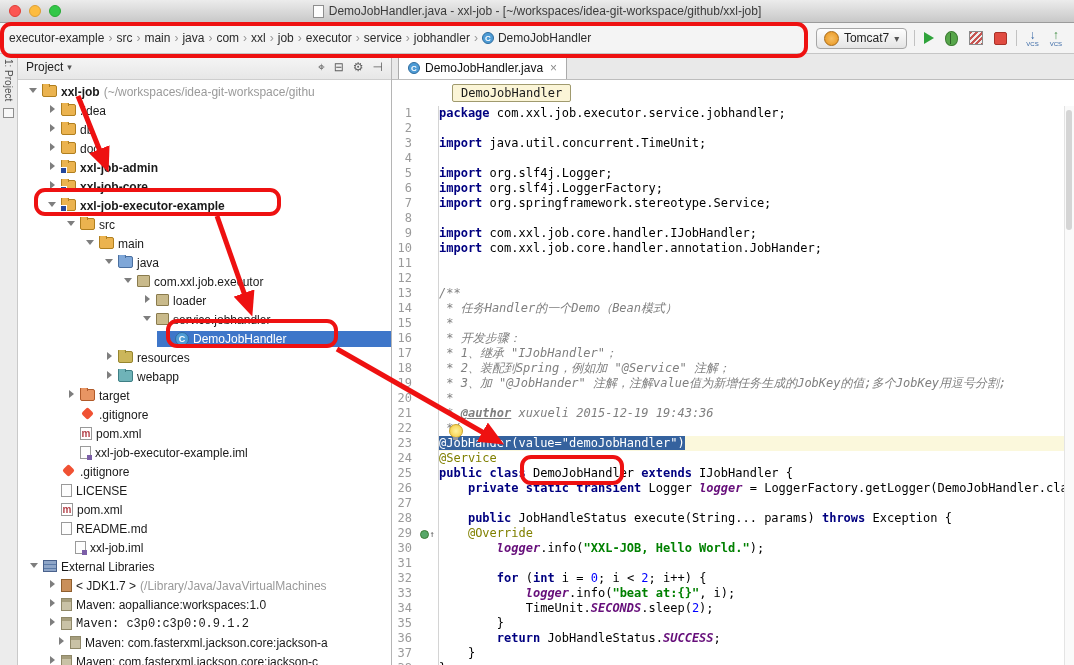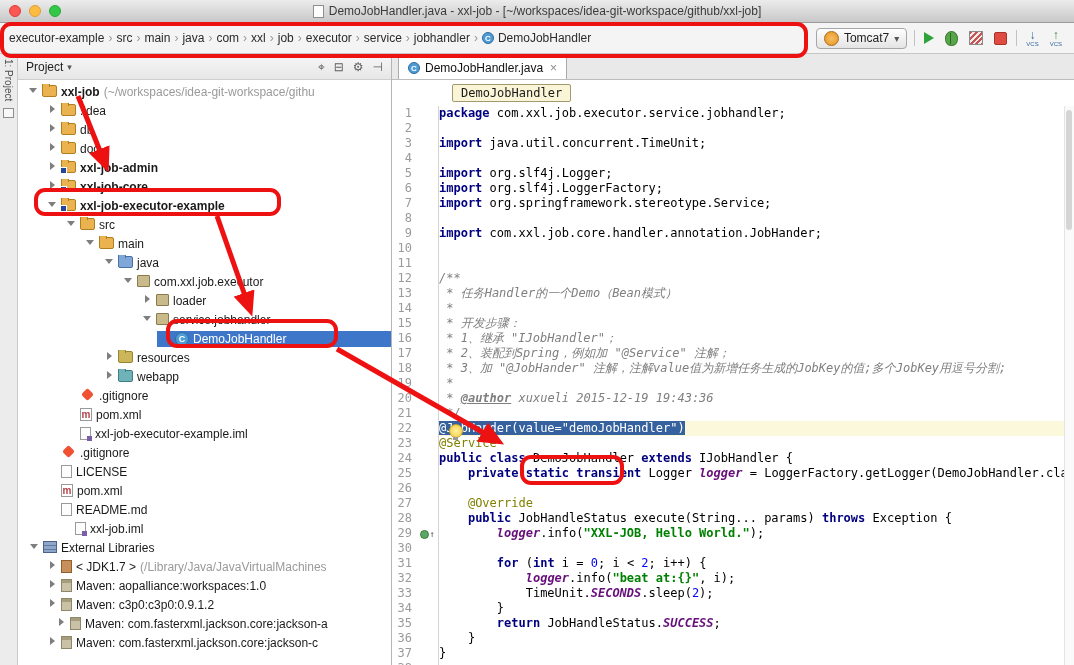--- a/index.html
+++ b/index.html
@@ -361,20 +361,27 @@
           </div>
           <div class="row" style="padding-left: 82px;">
             <span class="inner">
               <span class="arrow tri-right"></span>
               <span class="ico ic-folder-web"></span>
               <span class="lbl">webapp</span>
             </span>
           </div>
           <div class="row" style="padding-left: 44px;">
             <span class="inner">
+              <span class="arrow tri-right"></span>
+              <span class="ico ic-folder-exc"></span>
+              <span class="lbl">target</span>
+            </span>
+          </div>
+          <div class="row" style="padding-left: 44px;">
+            <span class="inner">
               <span class="arrow tri-none"></span>
               <span class="ico ic-git"></span>
               <span class="lbl">.gitignore</span>
             </span>
           </div>
           <div class="row" style="padding-left: 44px;">
             <span class="inner">
               <span class="arrow tri-none"></span>
               <span class="ico ic-maven">m</span>
               <span class="lbl">pom.xml</span>
@@ -437,21 +444,21 @@
               <span class="sfx"> (/Library/Java/JavaVirtualMachines</span>
             </span>
           </div>
           <div class="row" style="padding-left: 25px;">
             <span class="inner">
               <span class="arrow tri-right"></span>
               <span class="ico ic-lib"></span>
               <span class="lbl">Maven: aopalliance:workspaces:1.0</span>
             </span>
           </div>
-          <div class="row" style="padding-left: 25px;">
+          <div class="row" style="padding-left: 25px; font-family: Liberation Mono, monospace;">
             <span class="inner">
               <span class="arrow tri-right"></span>
               <span class="ico ic-lib"></span>
               <span class="lbl">Maven: c3p0:c3p0:0.9.1.2</span>
             </span>
           </div>
           <div class="row" style="padding-left: 34px;">
             <span class="inner">
               <span class="arrow tri-right"></span>
               <span class="ico ic-lib"></span>
@@ -526,40 +533,41 @@
           </div>
         <div class="code" id="code-lines">
             <div class="line"><span class="tk-k">package</span><span class="tk-p"> com.xxl.job.executor.service.jobhandler;</span></div>
             <div class="line"></div>
             <div class="line"><span class="tk-k">import</span><span class="tk-p"> java.util.concurrent.TimeUnit;</span></div>
             <div class="line"></div>
             <div class="line"><span class="tk-k">import</span><span class="tk-p"> org.slf4j.Logger;</span></div>
             <div class="line"><span class="tk-k">import</span><span class="tk-p"> org.slf4j.LoggerFactory;</span></div>
             <div class="line"><span class="tk-k">import</span><span class="tk-p"> org.springframework.stereotype.Service;</span></div>
             <div class="line"></div>
+            <div class="line"><span class="tk-k">import</span><span class="tk-p"> com.xxl.job.core.handler.IJobHandler;</span></div>
             <div class="line"><span class="tk-k">import</span><span class="tk-p"> com.xxl.job.core.handler.annotation.JobHander;</span></div>
             <div class="line"></div>
             <div class="line"></div>
             <div class="line"><span class="tk-c">/**</span></div>
             <div class="line"><span class="tk-c"> * 任务Handler的一个Demo（Bean模式）</span></div>
             <div class="line"><span class="tk-c"> *</span></div>
             <div class="line"><span class="tk-c"> * 开发步骤：</span></div>
             <div class="line"><span class="tk-c"> * 1、继承 "IJobHandler"；</span></div>
             <div class="line"><span class="tk-c"> * 2、装配到Spring，例如加 "@Service" 注解；</span></div>
             <div class="line"><span class="tk-c"> * 3、加 "@JobHander" 注解，注解value值为新增任务生成的JobKey的值;多个JobKey用逗号分割;</span></div>
             <div class="line"><span class="tk-c"> *</span></div>
             <div class="line"><span class="tk-c"> * </span><span class="tk-t">@author</span><span class="tk-c"> xuxueli 2015-12-19 19:43:36</span></div>
             <div class="line"><span class="tk-c"> */</span></div>
             <div class="line caret"><span class="tk-sel">@JobHander(value="demoJobHandler")</span></div>
             <div class="line"><span class="tk-a">@Service</span></div>
             <div class="line"><span class="tk-k">public</span><span class="tk-p"> </span><span class="tk-k">class</span><span class="tk-p"> DemoJobHandler </span><span class="tk-k">extends</span><span class="tk-p"> IJobHandler {</span></div>
             <div class="line"><span class="tk-p">    </span><span class="tk-k">private</span><span class="tk-p"> </span><span class="tk-k">static</span><span class="tk-p"> </span><span class="tk-k">transient</span><span class="tk-p"> Logger </span><span class="tk-f">logger</span><span class="tk-p"> = LoggerFactory.getLogger(DemoJobHandler.class);</span></div>
             <div class="line"></div>
+            <div class="line"><span class="tk-p">    </span><span class="tk-k">public</span><span class="tk-p"> JobHandleStatus execute(String... params) </span><span class="tk-k">throws</span><span class="tk-p"> Exception {</span></div>
             <div class="line"><span class="tk-p">    </span><span class="tk-a">@Override</span></div>
-            <div class="line"><span class="tk-p">    </span><span class="tk-k">public</span><span class="tk-p"> JobHandleStatus execute(String... params) </span><span class="tk-k">throws</span><span class="tk-p"> Exception {</span></div>
             <div class="line"><span class="tk-p">        </span><span class="tk-f">logger</span><span class="tk-p">.info(</span><span class="tk-s">"XXL-JOB, Hello World."</span><span class="tk-p">);</span></div>
             <div class="line"></div>
             <div class="line"><span class="tk-p">        </span><span class="tk-k">for</span><span class="tk-p"> (</span><span class="tk-k">int</span><span class="tk-p"> i = </span><span class="tk-n">0</span><span class="tk-p">; i &lt; </span><span class="tk-n">2</span><span class="tk-p">; i++) {</span></div>
             <div class="line"><span class="tk-p">            </span><span class="tk-f">logger</span><span class="tk-p">.info(</span><span class="tk-s">"beat at:{}"</span><span class="tk-p">, i);</span></div>
             <div class="line"><span class="tk-p">            TimeUnit.</span><span class="tk-f">SECONDS</span><span class="tk-p">.sleep(</span><span class="tk-n">2</span><span class="tk-p">);</span></div>
             <div class="line"><span class="tk-p">        }</span></div>
             <div class="line"><span class="tk-p">        </span><span class="tk-k">return</span><span class="tk-p"> JobHandleStatus.</span><span class="tk-f">SUCCESS</span><span class="tk-p">;</span></div>
             <div class="line"><span class="tk-p">    }</span></div>
             <div class="line"><span class="tk-p">}</span></div>
             <div class="bulb" style="top: 318px;"></div>

